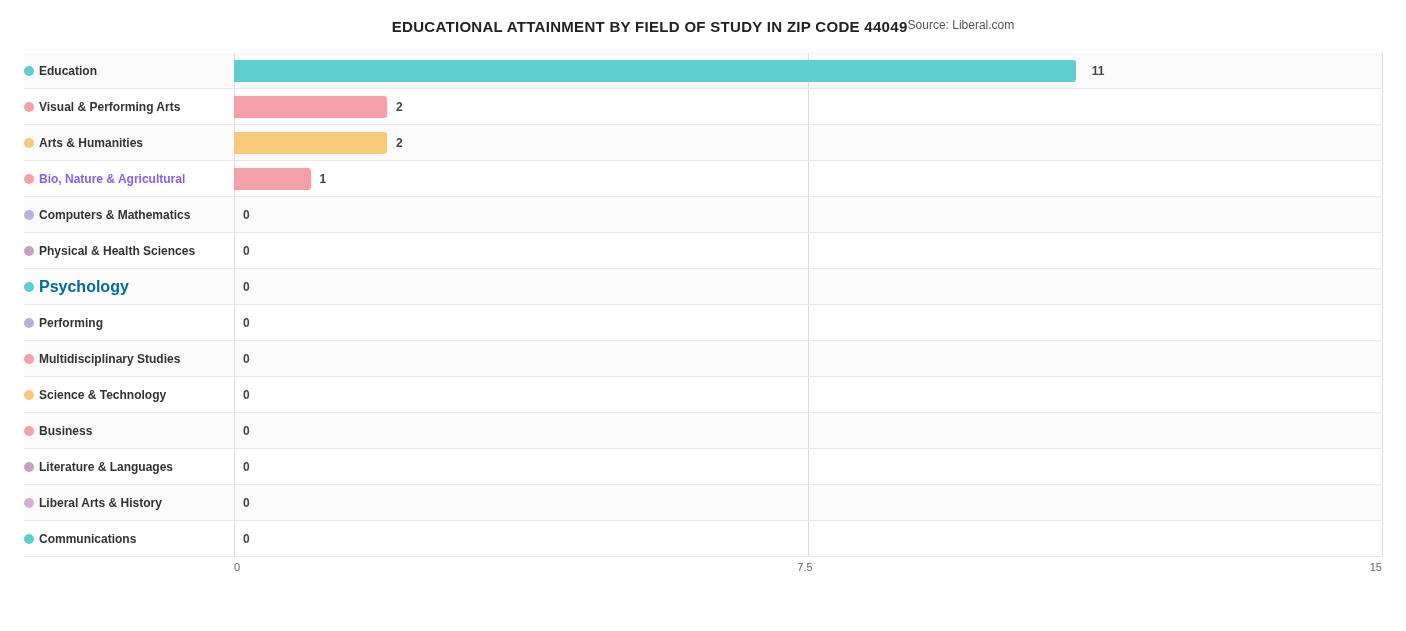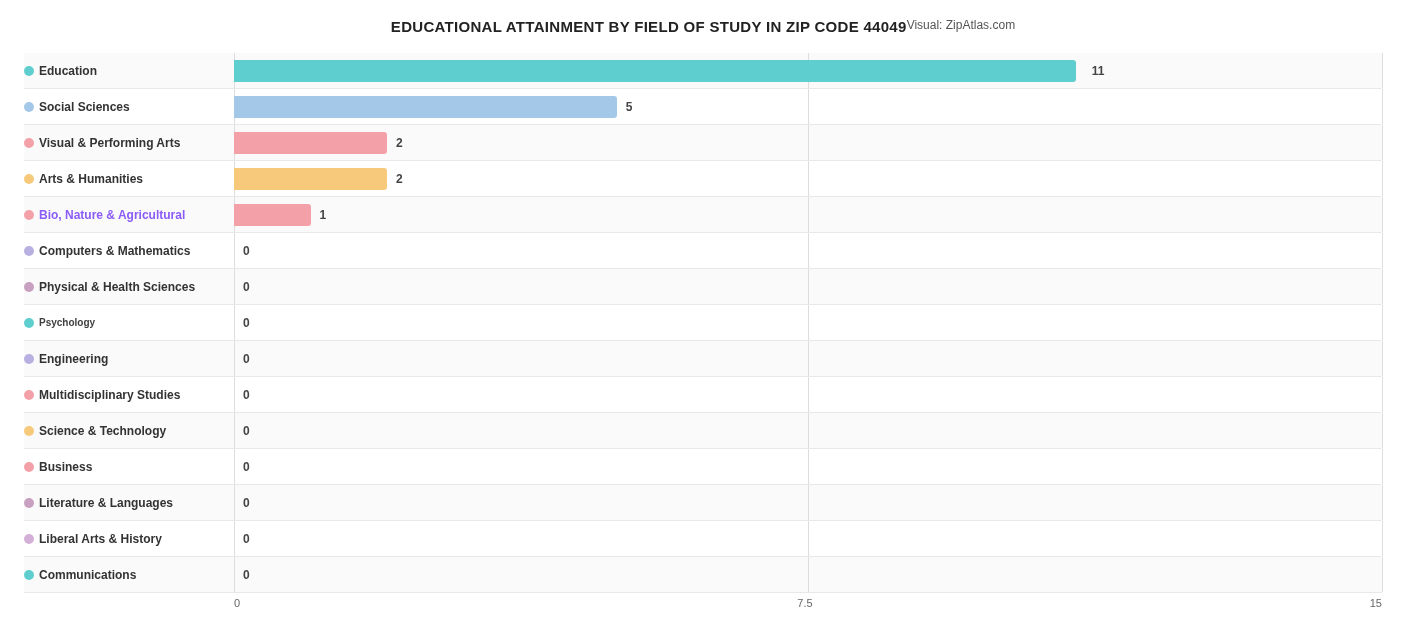--- a/index.html
+++ b/index.html
@@ -93,55 +93,41 @@
       position: relative;
       display: flex;
       align-items: center;
     }
   </style>
 </head>
 <body>
 
 <div class="header-row">
   <span class="chart-title">EDUCATIONAL ATTAINMENT BY FIELD OF STUDY IN ZIP CODE 44049</span>
-  <span class="source-text">Visual: ZipAtlas.com</span>
+  <span class="source-text">Source: Liberal.com</span>
 </div>
 
 <div class="chart-area" id="chart-area">
 
 <div class="bar-row">
       <div class="bar-label">
         <span class="dot" style="background: rgb(94, 207, 206);"></span>
         <span style="font-size: 12px; color: rgb(51, 51, 51);">Education</span>
       </div>
       <div class="bar-track" style="position: relative;">
         <div style="position: absolute; top: 0px; bottom: 0px; left: 0%; width: 1px; background: rgb(221, 221, 221); z-index: 0;"></div>
         <div style="position: absolute; top: 0px; bottom: 0px; left: 50%; width: 1px; background: rgb(221, 221, 221); z-index: 0;"></div>
         <div style="position: absolute; top: 0px; bottom: 0px; left: 100%; width: 1px; background: rgb(221, 221, 221); z-index: 0;"></div>
         <div class="bar" style="width: 73.3333%; background: rgb(94, 207, 206); height: 22px; border-radius: 0px 3px 3px 0px; position: relative; z-index: 1; min-width: 2px;">
           <span class="bar-value" style="position: absolute; left: calc(100% + 4px); top: 50%; transform: translateY(-50%); font-size: 12px; color: rgb(68, 68, 68); white-space: nowrap; z-index: 2; margin-left: 12px;">11</span>
         </div>
       </div>
     </div>
     <div class="bar-row">
       <div class="bar-label">
-        <span class="dot" style="background: rgb(163, 200, 232);"></span>
-        <span style="font-size: 12px; color: rgb(51, 51, 51);">Social Sciences</span>
-      </div>
-      <div class="bar-track" style="position: relative;">
-        <div style="position: absolute; top: 0px; bottom: 0px; left: 0%; width: 1px; background: rgb(221, 221, 221); z-index: 0;"></div>
-        <div style="position: absolute; top: 0px; bottom: 0px; left: 50%; width: 1px; background: rgb(221, 221, 221); z-index: 0;"></div>
-        <div style="position: absolute; top: 0px; bottom: 0px; left: 100%; width: 1px; background: rgb(221, 221, 221); z-index: 0;"></div>
-        <div class="bar" style="width: 33.3333%; background: rgb(163, 200, 232); height: 22px; border-radius: 0px 3px 3px 0px; position: relative; z-index: 1; min-width: 2px;">
-          <span class="bar-value" style="position: absolute; left: calc(100% + 4px); top: 50%; transform: translateY(-50%); font-size: 12px; color: rgb(68, 68, 68); white-space: nowrap; z-index: 2;">5</span>
-        </div>
-      </div>
-    </div>
-    <div class="bar-row">
-      <div class="bar-label">
         <span class="dot" style="background: rgb(244, 160, 168);"></span>
         <span style="font-size: 12px; color: rgb(51, 51, 51);">Visual &amp; Performing Arts</span>
       </div>
       <div class="bar-track" style="position: relative;">
         <div style="position: absolute; top: 0px; bottom: 0px; left: 0%; width: 1px; background: rgb(221, 221, 221); z-index: 0;"></div>
         <div style="position: absolute; top: 0px; bottom: 0px; left: 50%; width: 1px; background: rgb(221, 221, 221); z-index: 0;"></div>
         <div style="position: absolute; top: 0px; bottom: 0px; left: 100%; width: 1px; background: rgb(221, 221, 221); z-index: 0;"></div>
         <div class="bar" style="width: 13.3333%; background: rgb(244, 160, 168); height: 22px; border-radius: 0px 3px 3px 0px; position: relative; z-index: 1; min-width: 2px;">
           <span class="bar-value" style="position: absolute; left: calc(100% + 4px); top: 50%; transform: translateY(-50%); font-size: 12px; color: rgb(68, 68, 68); white-space: nowrap; z-index: 2;">2</span>
         </div>
@@ -199,35 +185,35 @@
         <div style="position: absolute; top: 0px; bottom: 0px; left: 50%; width: 1px; background: rgb(221, 221, 221); z-index: 0;"></div>
         <div style="position: absolute; top: 0px; bottom: 0px; left: 100%; width: 1px; background: rgb(221, 221, 221); z-index: 0;"></div>
         <div class="bar" style="width: 0%; background: rgb(200, 160, 192); height: 22px; border-radius: 0px 3px 3px 0px; position: relative; z-index: 1; min-width: 0px;">
           <span class="bar-value" style="position: absolute; left: calc(100% + 4px); top: 50%; transform: translateY(-50%); font-size: 12px; color: rgb(68, 68, 68); white-space: nowrap; z-index: 2;">0</span>
         </div>
       </div>
     </div>
     <div class="bar-row">
       <div class="bar-label">
         <span class="dot" style="background: rgb(94, 207, 206);"></span>
-        <span style="font-size: 10px; color: #404040;">Psychology</span>
+        <span style="font-size: 16px; color: #0369a1;">Psychology</span>
       </div>
       <div class="bar-track" style="position: relative;">
         <div style="position: absolute; top: 0px; bottom: 0px; left: 0%; width: 1px; background: rgb(221, 221, 221); z-index: 0;"></div>
         <div style="position: absolute; top: 0px; bottom: 0px; left: 50%; width: 1px; background: rgb(221, 221, 221); z-index: 0;"></div>
         <div style="position: absolute; top: 0px; bottom: 0px; left: 100%; width: 1px; background: rgb(221, 221, 221); z-index: 0;"></div>
         <div class="bar" style="width: 0%; background: rgb(94, 207, 206); height: 22px; border-radius: 0px 3px 3px 0px; position: relative; z-index: 1; min-width: 0px;">
           <span class="bar-value" style="position: absolute; left: calc(100% + 4px); top: 50%; transform: translateY(-50%); font-size: 12px; color: rgb(68, 68, 68); white-space: nowrap; z-index: 2;">0</span>
         </div>
       </div>
     </div>
     <div class="bar-row">
       <div class="bar-label">
         <span class="dot" style="background: rgb(184, 176, 224);"></span>
-        <span style="font-size: 12px; color: rgb(51, 51, 51);">Engineering</span>
+        <span style="font-size: 12px; color: rgb(51, 51, 51);">Performing</span>
       </div>
       <div class="bar-track" style="position: relative;">
         <div style="position: absolute; top: 0px; bottom: 0px; left: 0%; width: 1px; background: rgb(221, 221, 221); z-index: 0;"></div>
         <div style="position: absolute; top: 0px; bottom: 0px; left: 50%; width: 1px; background: rgb(221, 221, 221); z-index: 0;"></div>
         <div style="position: absolute; top: 0px; bottom: 0px; left: 100%; width: 1px; background: rgb(221, 221, 221); z-index: 0;"></div>
         <div class="bar" style="width: 0%; background: rgb(184, 176, 224); height: 22px; border-radius: 0px 3px 3px 0px; position: relative; z-index: 1; min-width: 0px;">
           <span class="bar-value" style="position: absolute; left: calc(100% + 4px); top: 50%; transform: translateY(-50%); font-size: 12px; color: rgb(68, 68, 68); white-space: nowrap; z-index: 2;">0</span>
         </div>
       </div>
     </div>

